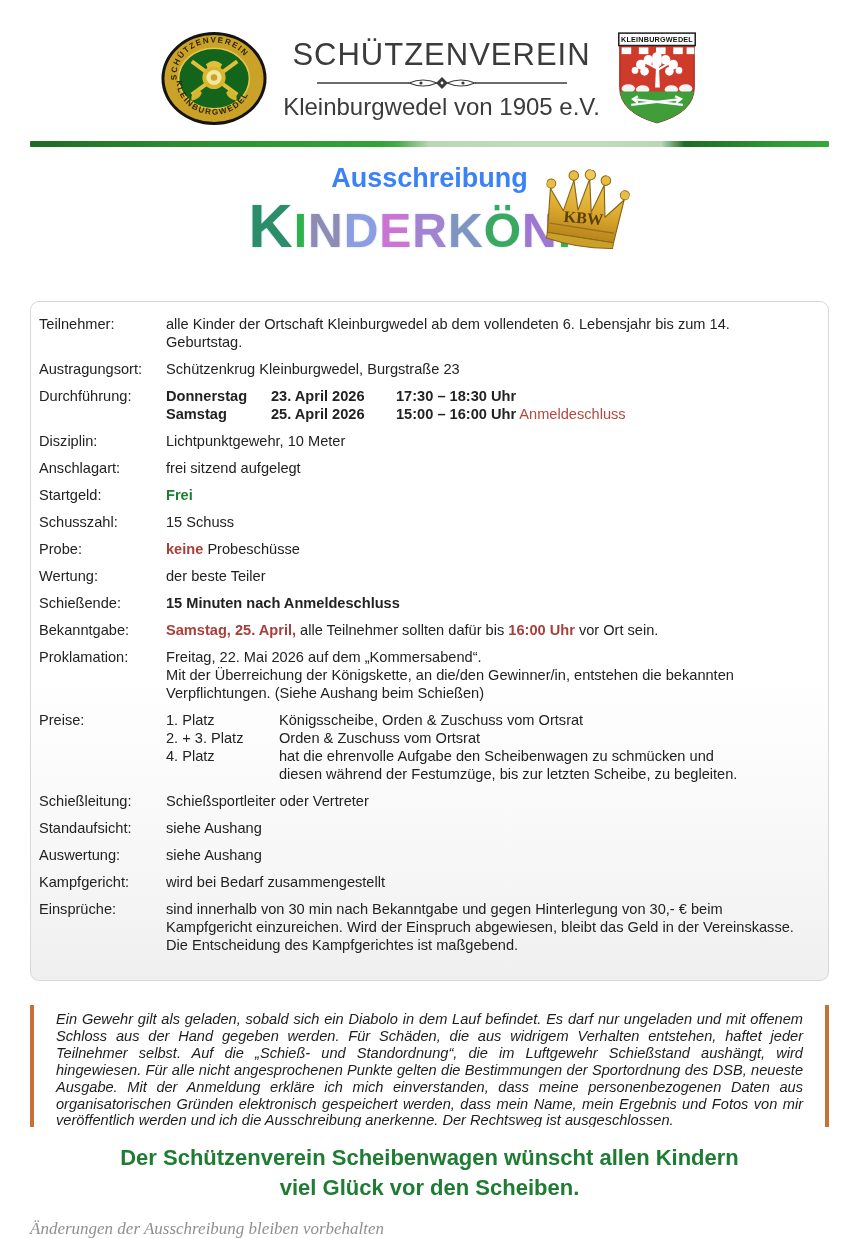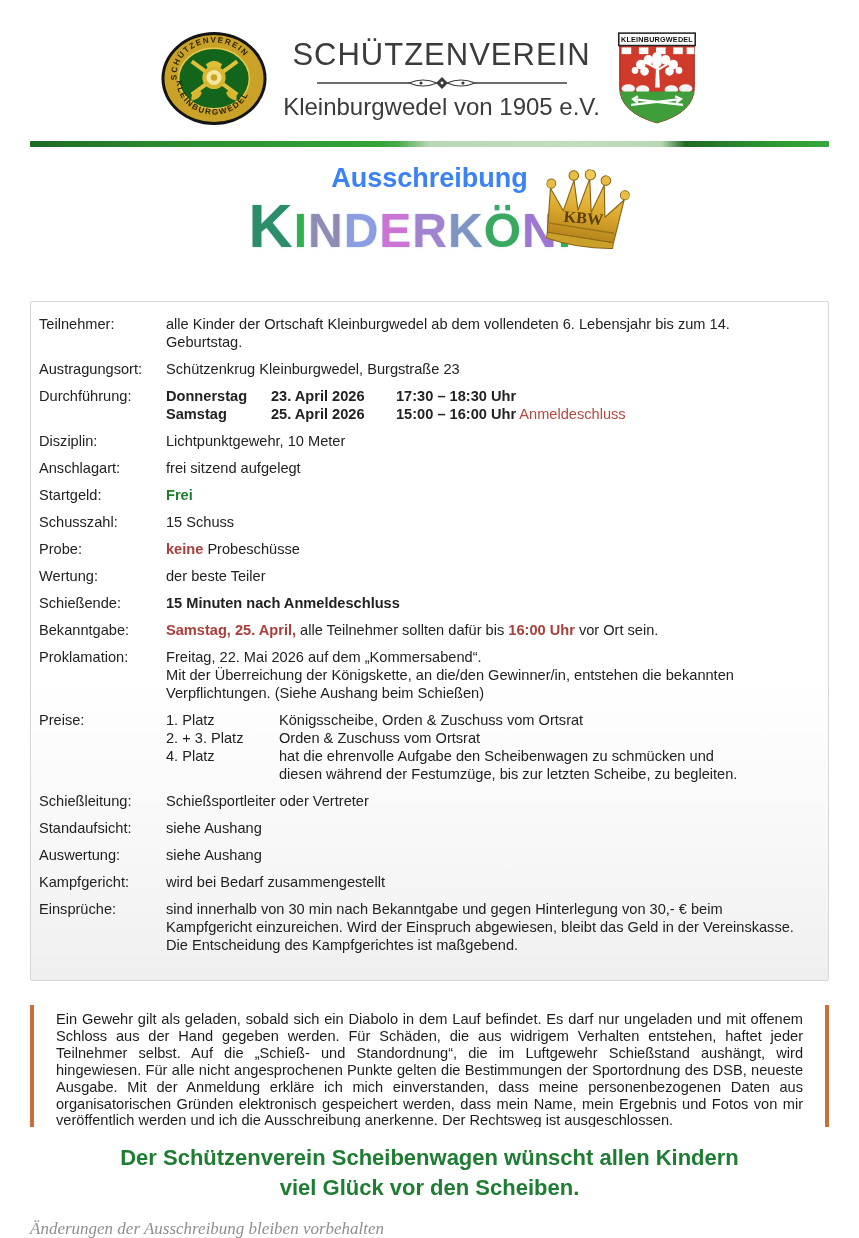--- a/index.html
+++ b/index.html
@@ -23,42 +23,42 @@
   
   .title-block{position:relative;text-align:center;margin-top:16px;height:116px;}
   .kicker{font-size:27px;font-weight:700;color:#3b82f6;}
   .big-title{margin-top:0;line-height:64px;font-weight:700;letter-spacing:1px;}
   .big-title span{font-size:48px;text-shadow:0 0 2px #bcd2ec;}
   .big-title span.first{font-size:61px;}
   .crown-wrap{position:absolute;left:calc(50% + 112px);top:6px;transform:rotate(9deg);z-index:3;}
 
   
   .spec{
-    margin-top:22px;border:1px solid #d8d8d8;border-radius:2px;
+    margin-top:22px;border:1px solid #d8d8d8;border-radius:9px;
     background:linear-gradient(180deg,#ffffff 55%,#f7f7f7 82%,#efefef 100%);
     padding:13px 16px 15px 8px;font-size:14.6px;line-height:18px;
   }
   .spec-row{display:flex;margin-bottom:9px;}
   .spec-row:last-child{margin-bottom:11px;}
   .spec-label{width:127px;flex:0 0 127px;}
   .spec-value{flex:1;}
   .spec-line{min-height:18px;}
   .b{font-weight:700;}
   .red{color:#a93f3b;}
   .redlight{color:#b5473f;}
   .green{color:#1e7d32;}
   .col{display:inline-block;vertical-align:top;}
 
   
   .rules{
     margin-top:24px;
     border-left:4px solid #c87137;border-right:4px solid #c87137;
     padding:6px 22px 4px 22px;
     font-size:14.6px;line-height:16.9px;text-align:justify;color:#1d1d1d;
-    height:112px;overflow:hidden;
+    height:112px;overflow:hidden;font-style:italic;
   }
 
   
   .closing{margin-top:16px;text-align:center;font-size:22px;font-weight:700;color:#1e7c33;line-height:30px;}
   .note{margin-top:16px;text-align:left;font-family:"Liberation Serif",serif;font-style:italic;font-size:17px;color:#8f8f8f;}
 </style>
 </head>
 <body>
 
 <div class="page">

